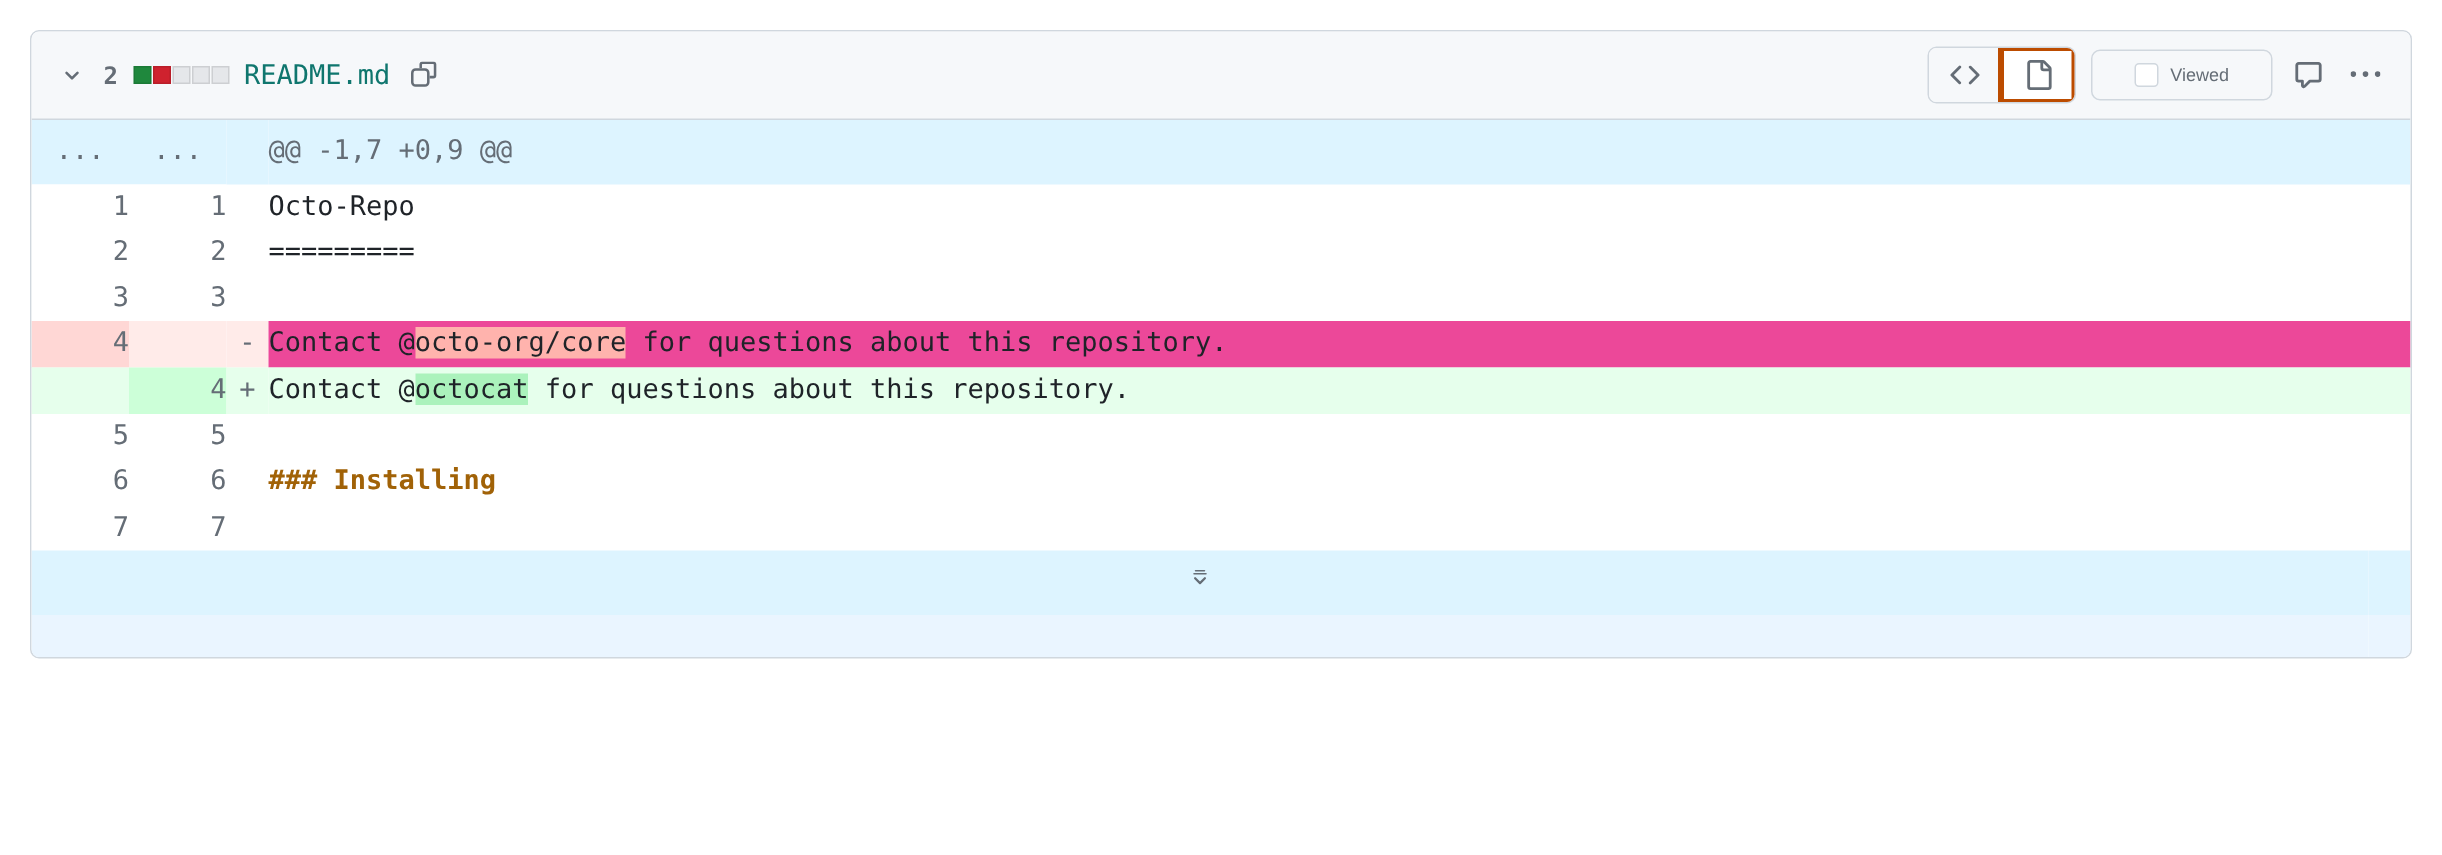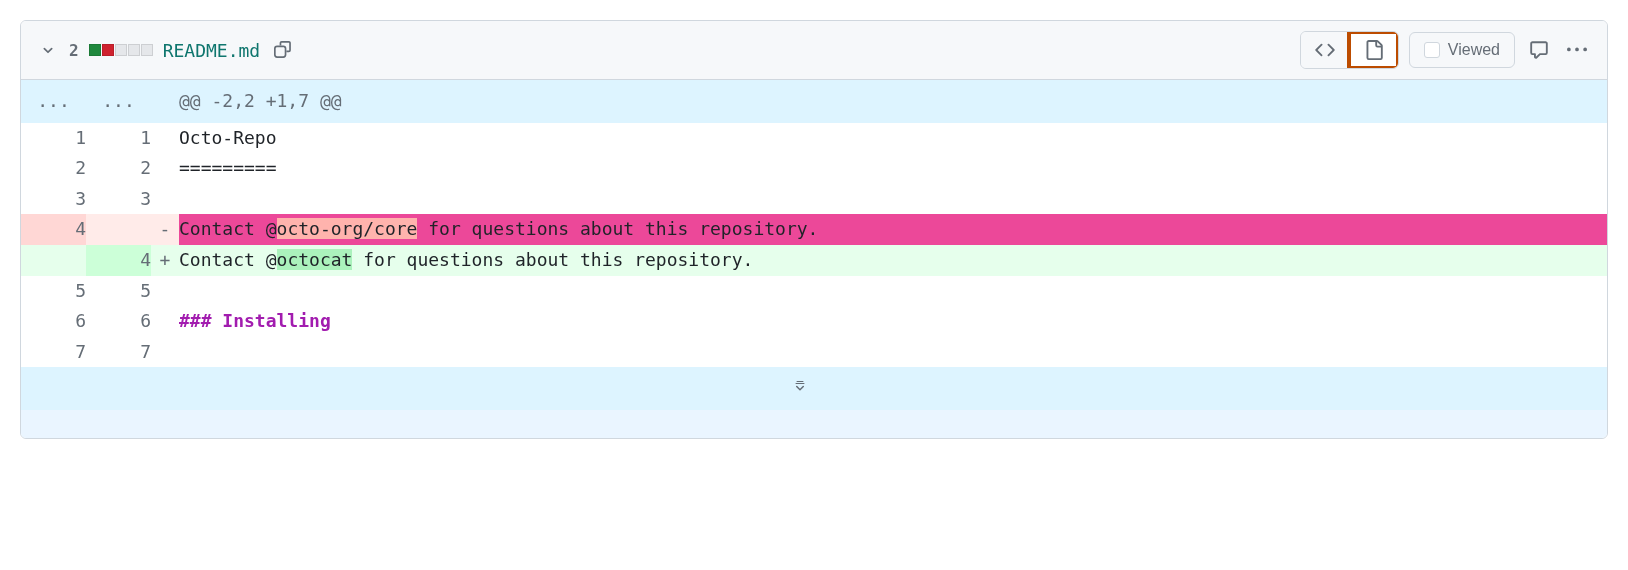--- a/index.html
+++ b/index.html
@@ -96,28 +96,28 @@
       background: #ffffff;
       position: relative;
       z-index: 1;
     }
     .toggle-btn + .toggle-btn {
       border-left: 1px solid #d0d7de;
     }
     .viewed-btn {
       border: 1px solid #d0d7de;
       border-radius: 6px;
-      padding: 8px 14px;
+      padding: 8px 28px;
       background: #f6f8fa;
       cursor: pointer;
       display: flex;
       align-items: center;
       gap: 8px;
       color: #656d76;
-      font-size: 16px;
+      font-size: 12px;
     }
     .checkbox {
       width: 16px;
       height: 16px;
       border: 1px solid #d0d7de;
       border-radius: 3px;
       background: #ffffff;
     }
     .diff-table {
       width: 100%;
@@ -151,21 +151,21 @@
     .del-row .line-marker { background: #ffebe9; }
     .del-row .line-code { background: #ec4899; }
     .del-row td.line-num:first-child { background: #ffd7d5; }
     .del-row td.line-num:nth-child(2) { background: #ffebe9; }
     .add-row td.line-num:first-child { background: #e6ffec; }
     .add-row td.line-num:nth-child(2) { background: #ccffd8; }
     .add-row .line-marker { background: #e6ffec; }
     .add-row .line-code { background: #e6ffec; }
     .word-del { background: #ffb3ad; }
     .word-add { background: #abf2bc; }
-    .md-heading { color: #a21caf; font-weight: 600; }
+    .md-heading { color: #a16207; font-weight: 600; }
     .expand-row td { background: #ddf4ff; padding: 6px 0; }
     .expand-row .line-num { background: #ddf4ff; }
     .expand-icon {
       display: inline-block;
       color: #656d76;
     }
     .eof-row td { background: #eaf5ff; height: 28px; }
     svg { display: block; }
   </style>
 </head>
@@ -224,21 +224,21 @@
       </button>
     </div>
   </div>
 
   <table class="diff-table">
     <tbody id="diff-body">
       <tr class="hunk-row">
         <td class="line-num hunk-dots">...</td>
         <td class="line-num hunk-dots">...</td>
         <td class="line-marker"></td>
-        <td class="line-code">@@ -2,2 +1,7 @@</td>
+        <td class="line-code">@@ -1,7 +0,9 @@</td>
       </tr>
     <tr>
           <td class="line-num">1</td>
           <td class="line-num">1</td>
           <td class="line-marker"></td>
           <td class="line-code"><span>Octo-Repo</span></td>
         </tr>
         <tr>
           <td class="line-num">2</td>
           <td class="line-num">2</td>

